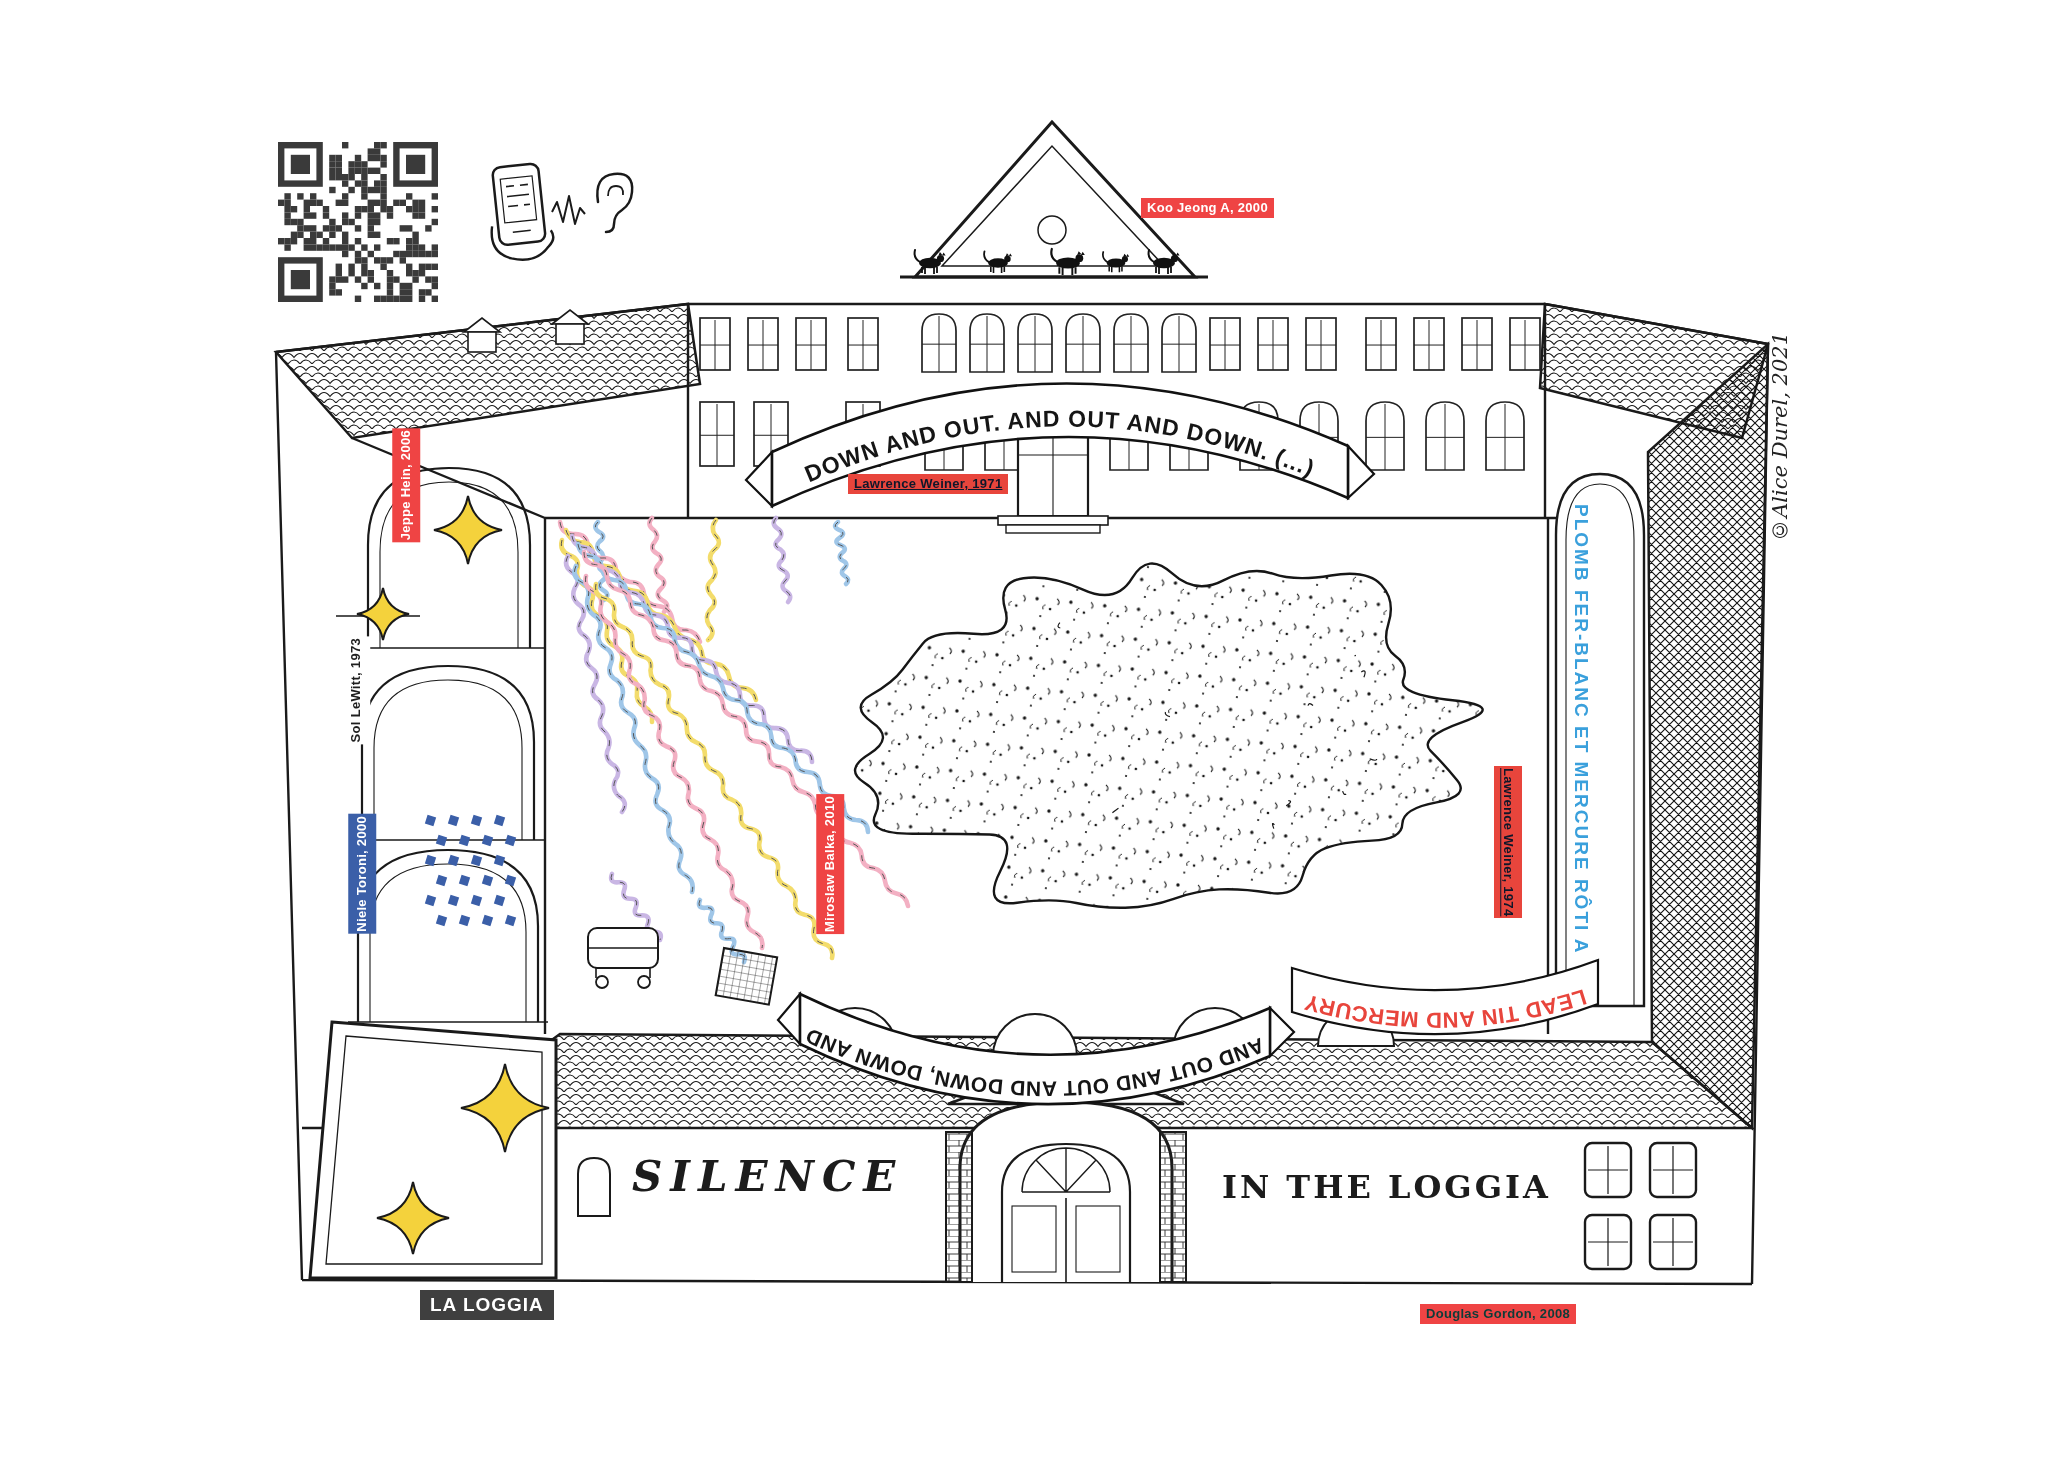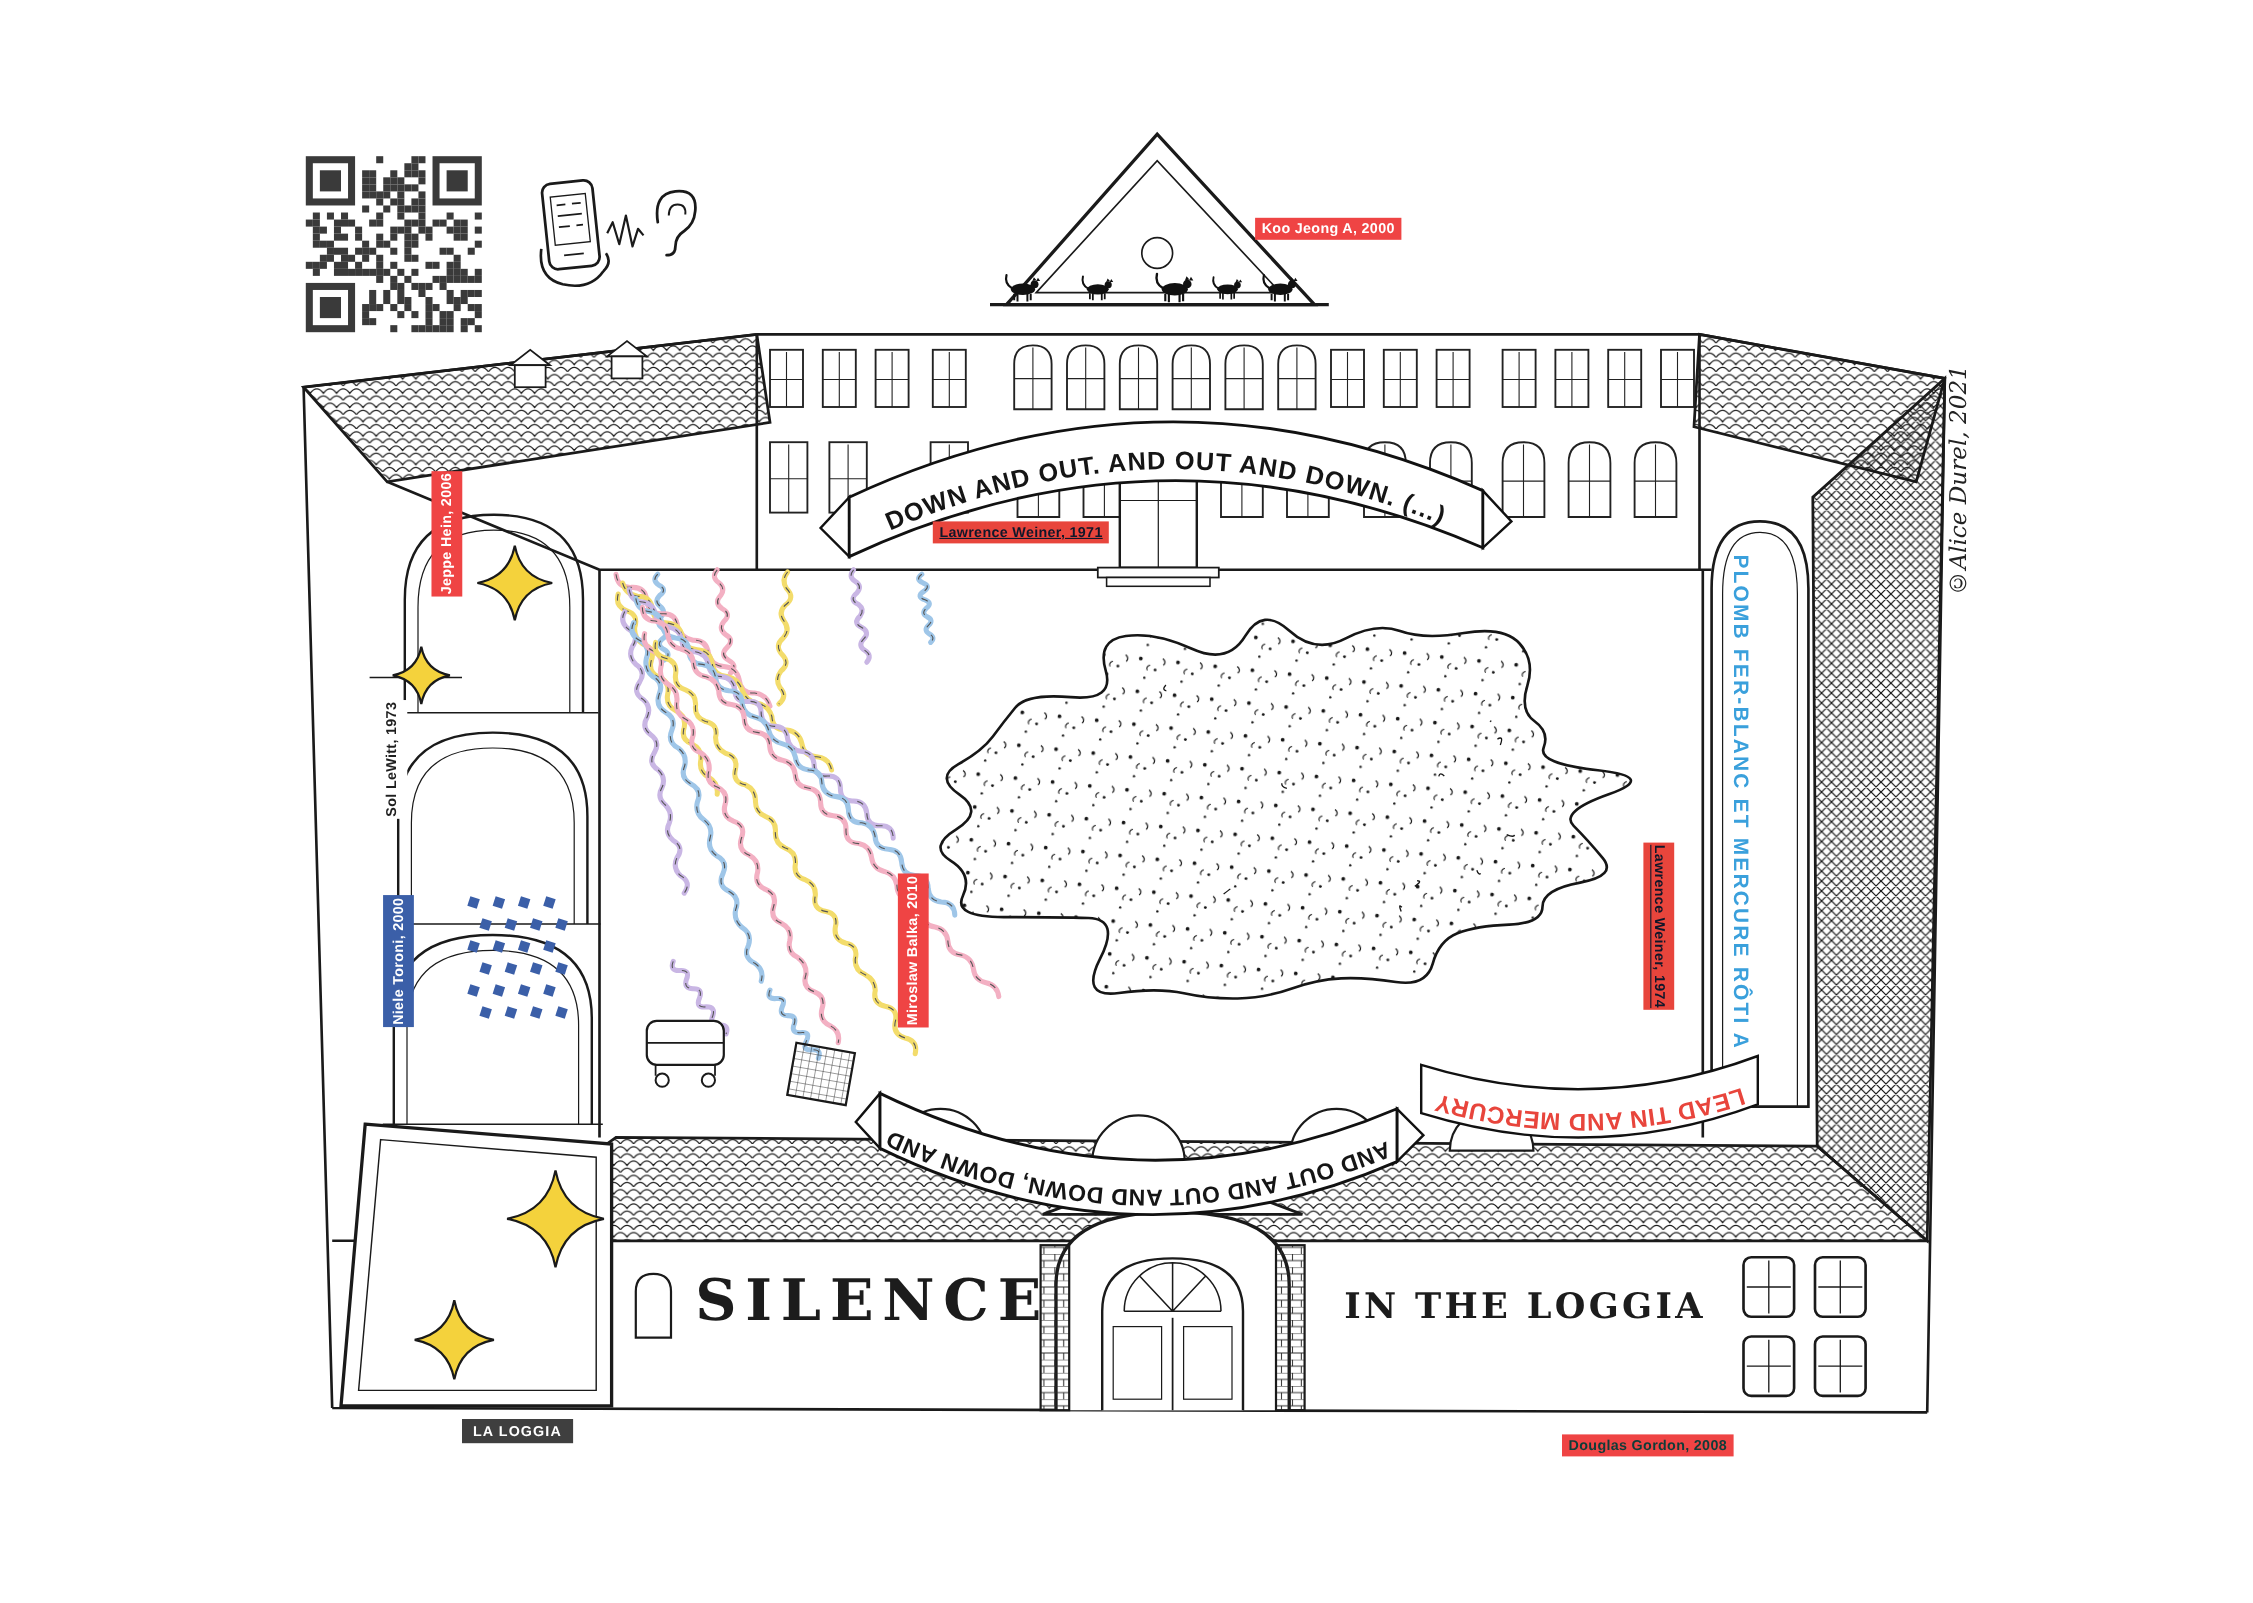--- a/index.html
+++ b/index.html
@@ -9,29 +9,29 @@
 
   
   .chip{position:absolute;font:700 13px/1.25 "Liberation Sans",sans-serif;
         padding:2px 6px;white-space:nowrap;letter-spacing:.3px;}
   .chip.teal{background:#ef4444;color:#fff;}
   .chip.red{background:#e8453c;color:#0f172a;text-decoration:underline;}
   .chip.blue{background:#3b5fa8;color:#fff;}
   .chip.light{background:#ffffff;color:#1f1f1f;}
   .chip.dark{background:#3f3f3f;color:#fff;}
   .chip.douglas{color:#0e3c38;}
-  .chip.laloggia{font-size:13px;letter-spacing:1px;padding:3px 10px;}
+  .chip.laloggia{font-size:19px;letter-spacing:1px;padding:3px 10px;}
   .v-up{writing-mode:vertical-rl;transform:rotate(180deg);}
   .v-down{writing-mode:vertical-rl;}
 
   
   .wall-text{position:absolute;font:700 19px/1 "Liberation Sans",sans-serif;
              color:#3aa0dc;letter-spacing:2px;white-space:nowrap;}
   .facade-word{position:absolute;font-family:"DejaVu Serif",serif;color:#1c1c1c;white-space:nowrap;}
-  .facade-word.silence{font-size:52px;font-weight:700;letter-spacing:8px;}
+  .facade-word.silence{font-size:42px;font-weight:700;letter-spacing:8px;font-style:italic;}
   .facade-word.museum{font-size:32px;font-weight:700;letter-spacing:3px;}
   .signature{position:absolute;font:italic 21px "DejaVu Serif",serif;color:#222;white-space:nowrap;}
 
   
   text.banner-text{font:700 23px "Liberation Sans",sans-serif;fill:#151515;letter-spacing:1px;}
   text.banner-text-sm{font:700 21px "Liberation Sans",sans-serif;fill:#151515;letter-spacing:.5px;}
   text.lead-text{font:700 22px "Liberation Sans",sans-serif;fill:#e8453c;letter-spacing:.5px;}
 </style>
 </head>
 <body>

